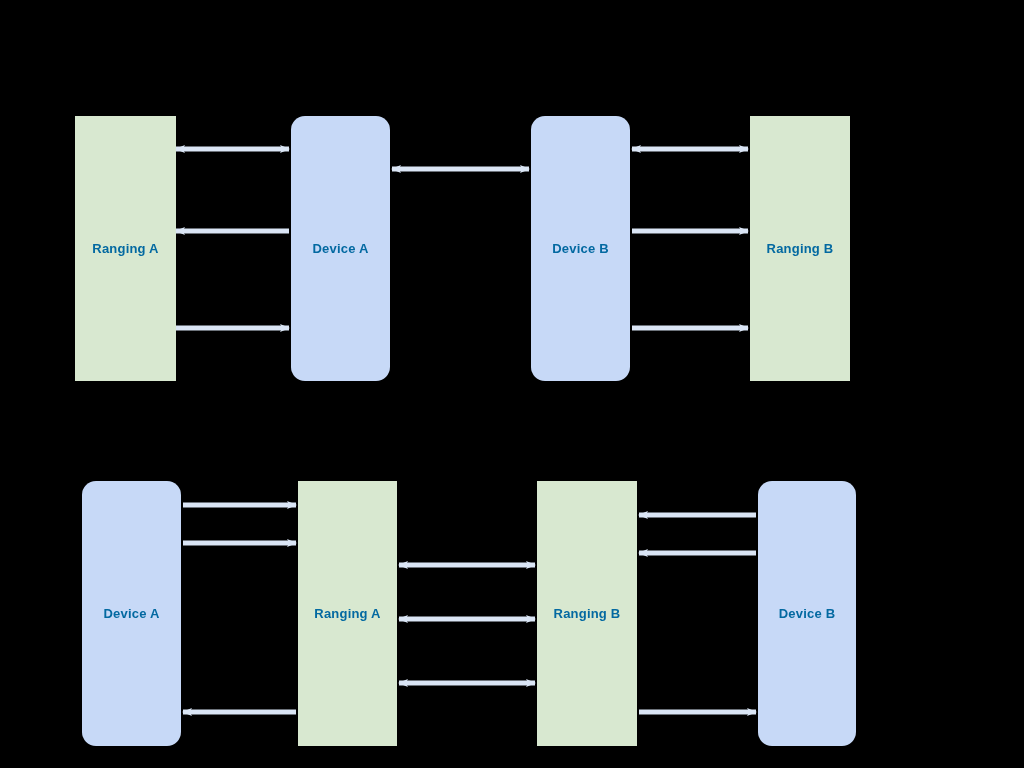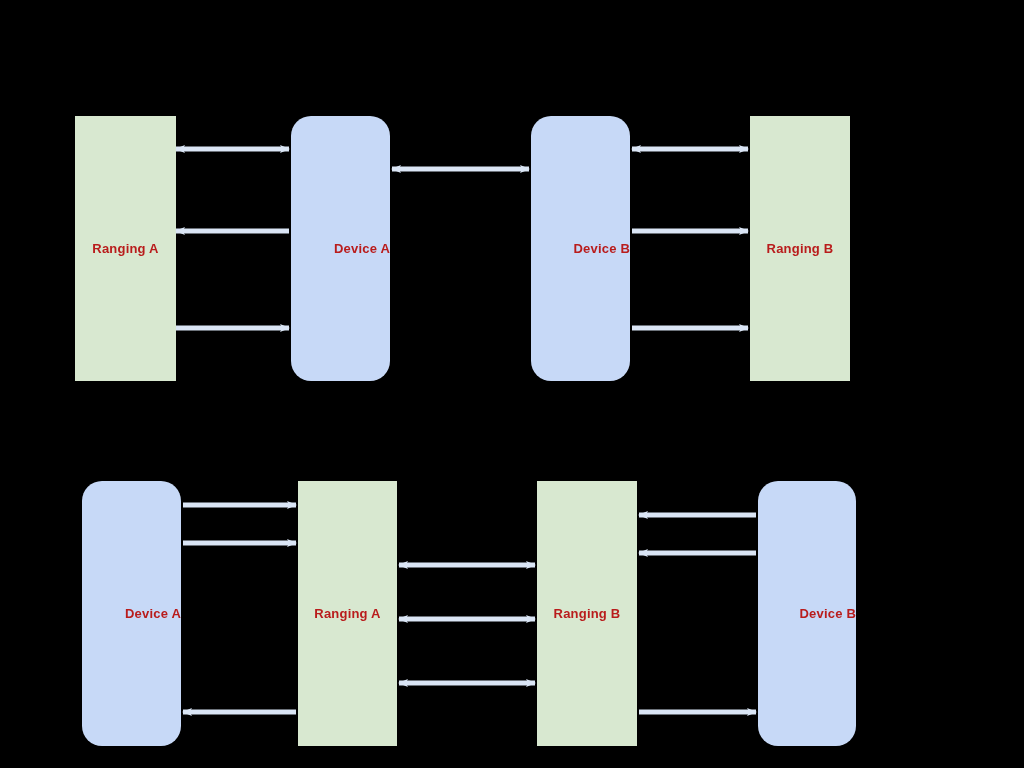--- a/index.html
+++ b/index.html
@@ -21,33 +21,32 @@
     display: flex;
     align-items: center;
     justify-content: center;
     box-sizing: border-box;
     text-align: center;
   }
   .node-label {
     font-family: "Liberation Sans", sans-serif;
     font-size: 13px;
     font-weight: bold;
-    color: #b91c1c;
+    color: #0369a1;
     letter-spacing: 0.2px;
     line-height: 1.2;
     user-select: none;
   }
   .node.green {
     background: #d8e8d0;
     border-radius: 0px;
   }
   .node.blue {
     background: #c7d9f7;
-    border-radius: 20px;
-    justify-content: flex-end;
+    border-radius: 14px;
   }
   .edge-layer {
     position: absolute;
     left: 0;
     top: 0;
     width: 1024px;
     height: 768px;
     pointer-events: none;
   }
   .edge-layer svg {

